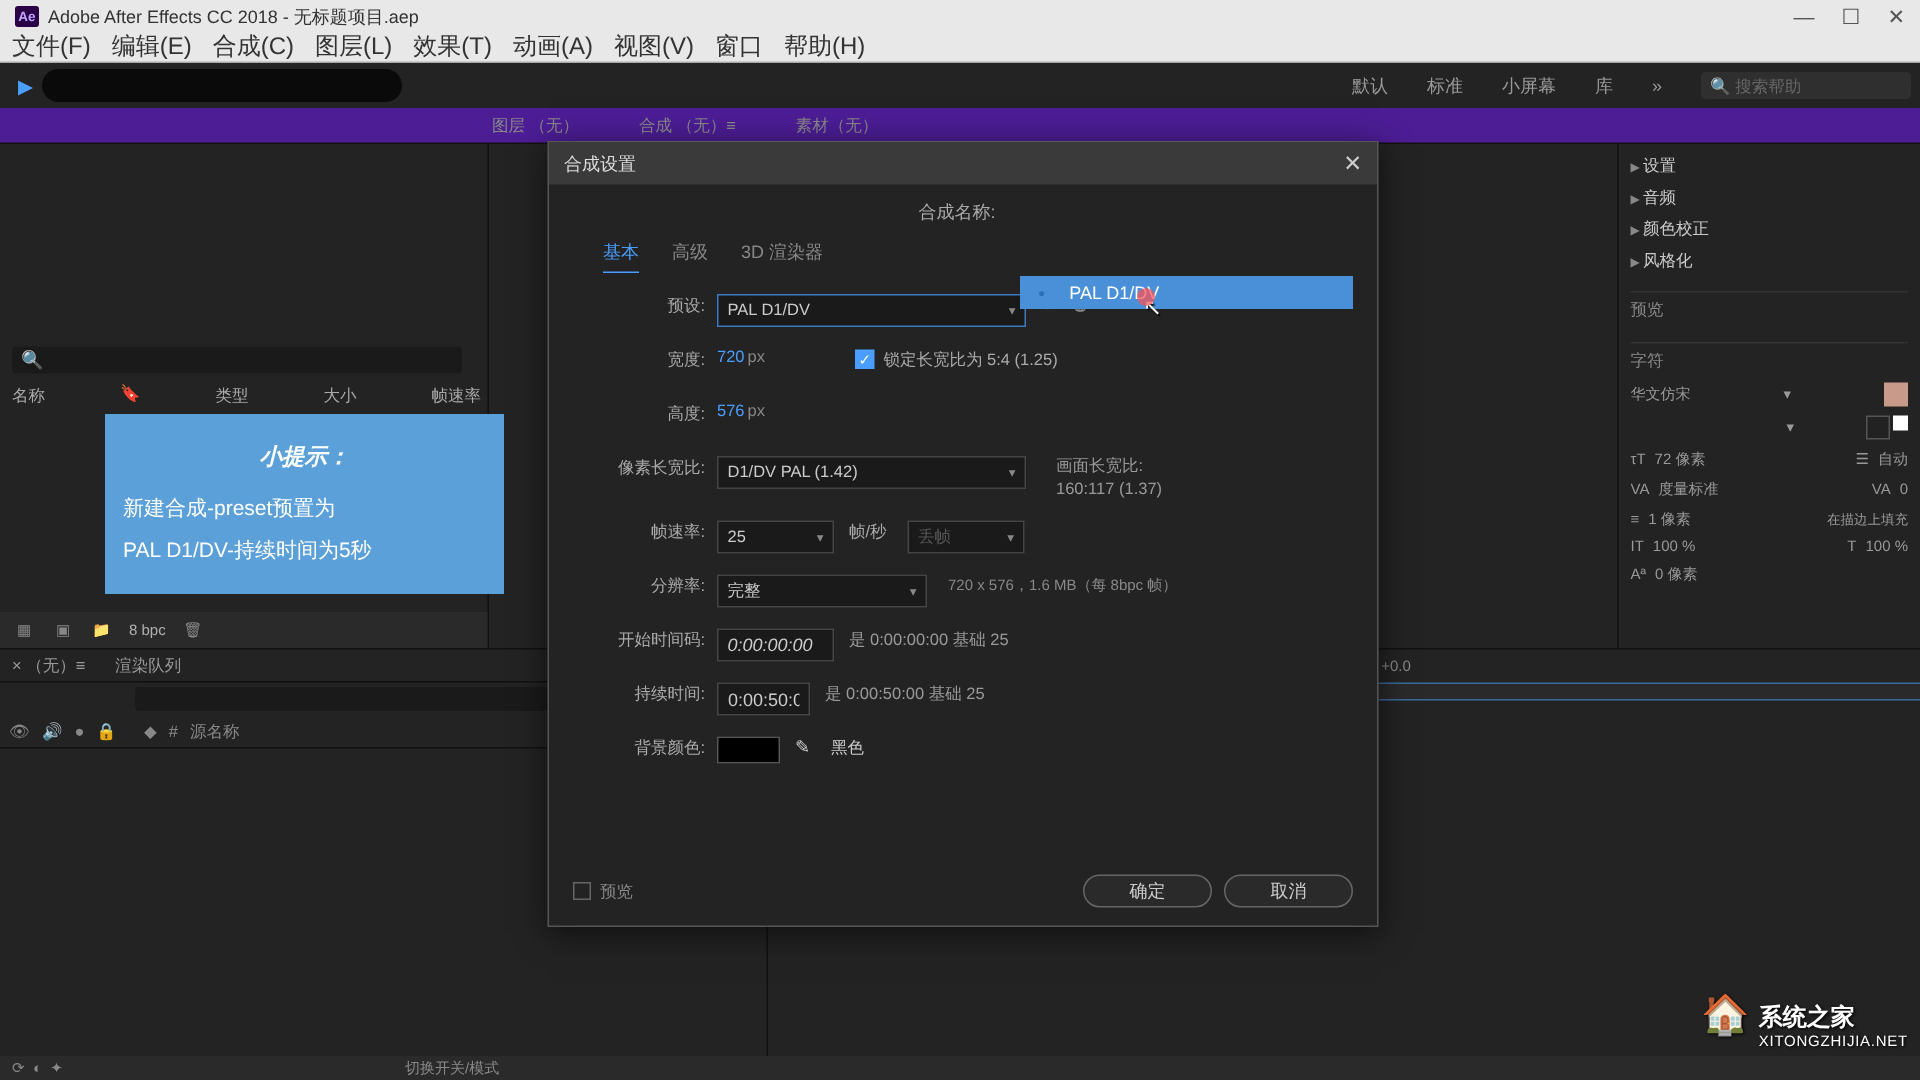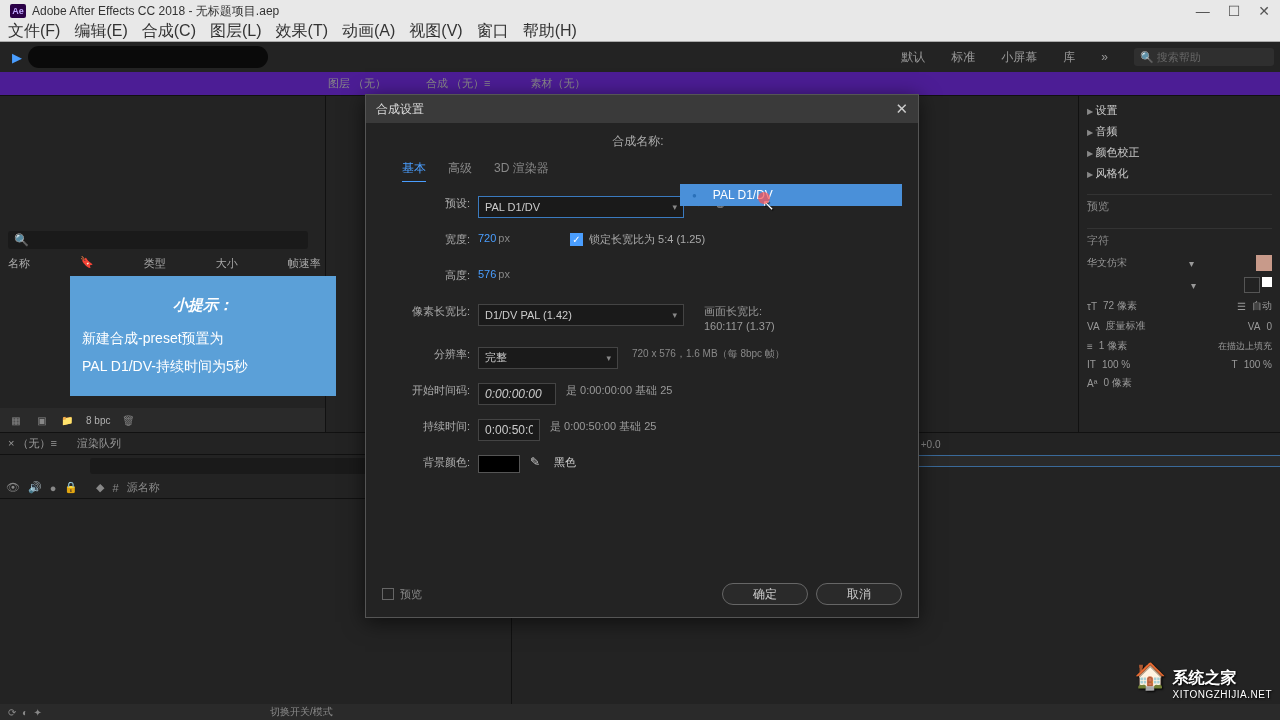--- a/index.html
+++ b/index.html
@@ -286,20 +286,26 @@
       </div>
       <div class="form-row">
         <span class="form-label">像素长宽比:</span>
         <div class="dropdown plain">D1/DV PAL (1.42)</div>
         <div class="side-text">
           <div>画面长宽比:</div>
           <div>160:117 (1.37)</div>
         </div>
       </div>
       <div class="form-row">
+        <span class="form-label">帧速率:</span>
+        <div class="dropdown plain sm">25</div>
+        <span style="margin-left:10px;color:#aaa;font-size:11px">帧/秒</span>
+        <div class="dropdown plain sm" style="margin-left:14px;color:#555">丢帧</div>
+      </div>
+      <div class="form-row">
         <span class="form-label">分辨率:</span>
         <div class="dropdown plain md">完整</div>
         <span style="margin-left:14px;font-size:10px;color:#888">720 x 576，1.6 MB（每 8bpc 帧）</span>
       </div>
       <div class="form-row">
         <span class="form-label">开始时间码:</span>
         <input class="dlg-input" style="width: 78px; font-style: italic;" value="0:00:00:00">
         <span style="margin-left:10px;font-size:11px;color:#999">是 0:00:00:00 基础 25</span>
       </div>
       <div class="form-row">

